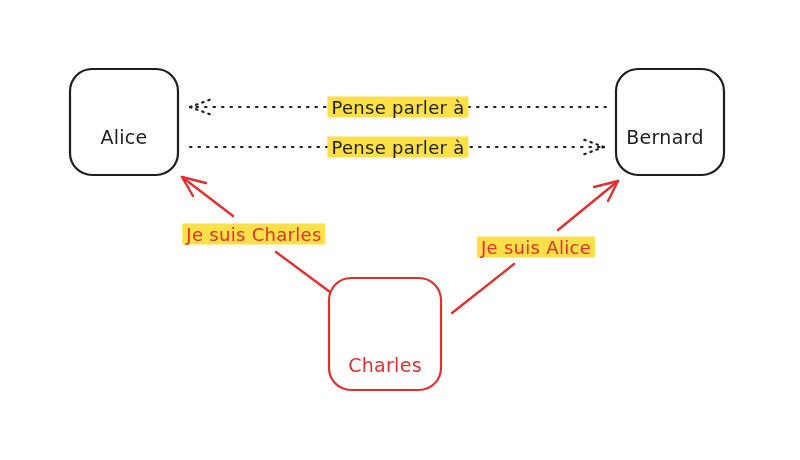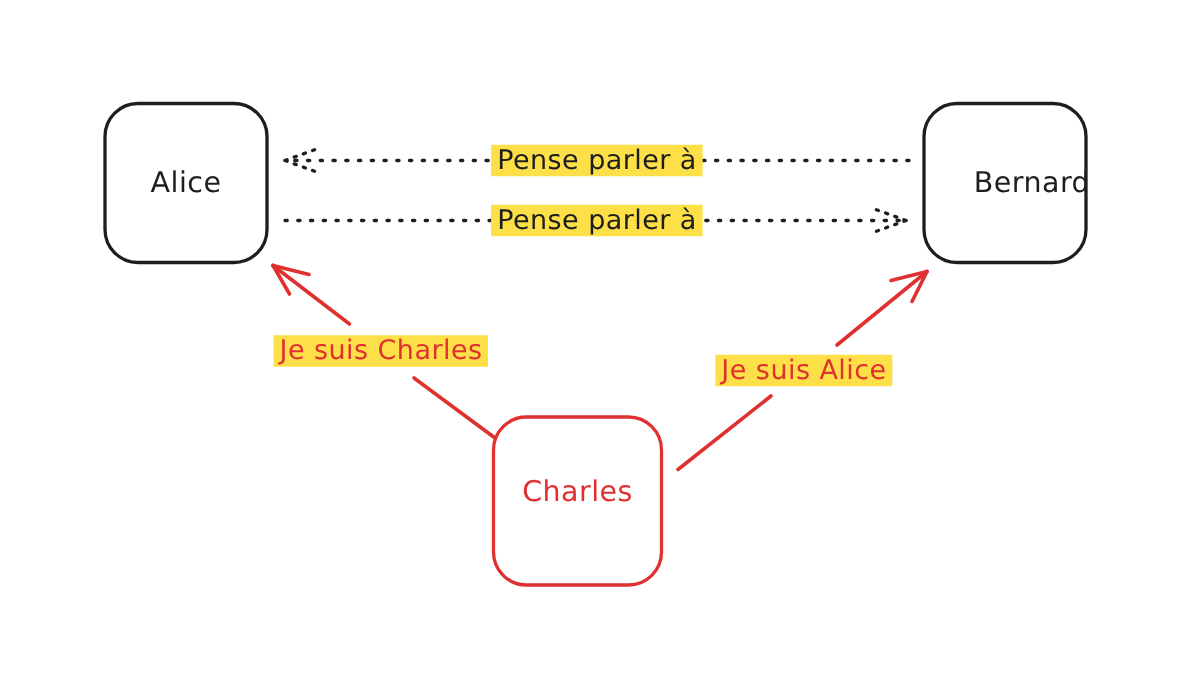--- a/index.html
+++ b/index.html
@@ -1,21 +1,21 @@
 <!DOCTYPE html>
 <html><head>
   <meta charset="utf-8">
   <style>
     html, body { margin: 0; padding: 0; background: #ffffff; }
     body { width: 800px; height: 460px; position: relative; overflow: hidden;
            font-family: "DejaVu Sans", sans-serif; }
     svg { position: absolute; left: 0; top: 0; }
     .node-label { position: absolute; font-family: "DejaVu Sans", sans-serif;
                   font-size: 19px; text-align: right; transform: translate(-50%, -50%);
-                  white-space: nowrap; letter-spacing: 0.3px; }
+                  white-space: nowrap; letter-spacing: 0.3px; margin-top: 15px; }
     .edge-label { position: absolute; font-family: "DejaVu Sans", sans-serif;
                   font-size: 18px; transform: translate(-50%, -50%);
                   white-space: nowrap; background: #fde047; padding: 0 4px; letter-spacing: 0.3px; }
     .black { color: #1e1e1e; }
     .red { color: #e03131; }
   </style>
 </head>
 <body>
 
 <svg width="800" height="460" viewBox="0 0 800 460">
@@ -55,19 +55,19 @@
     <line x1="452" y1="313" x2="514" y2="264" stroke="#e03131" stroke-width="2.4" stroke-linecap="round"></line>
     <line x1="558" y1="230" x2="618" y2="181" stroke="#e03131" stroke-width="2.4" stroke-linecap="round"></line>
     <g>
       <line x1="618" y1="181" x2="594" y2="187" stroke="#e03131" stroke-width="2.4" stroke-linecap="round"></line>
       <line x1="618" y1="181" x2="608" y2="201" stroke="#e03131" stroke-width="2.4" stroke-linecap="round"></line>
     </g>
   </g>
 </svg>
 
 <div class="node-label black" style="left:124px; top:122px;">Alice</div>
-<div class="node-label black" style="left:688px; top:122px;">Bernard</div>
-<div class="node-label red" style="left:385px; top:328px;">Charles</div>
+<div class="node-label black" style="left:665px; top:122px;">Bernard</div>
+<div class="node-label red" style="left:385px; top:350px;">Charles</div>
 
 <div class="edge-label black" style="left:398px; top:107px;">Pense parler à</div>
 <div class="edge-label black" style="left:398px; top:147px;">Pense parler à</div>
 <div class="edge-label red" style="left:254px; top:234px;">Je suis Charles</div>
 <div class="edge-label red" style="left:536px; top:247px;text-align:center;">Je suis Alice</div>
 
 </body></html>

